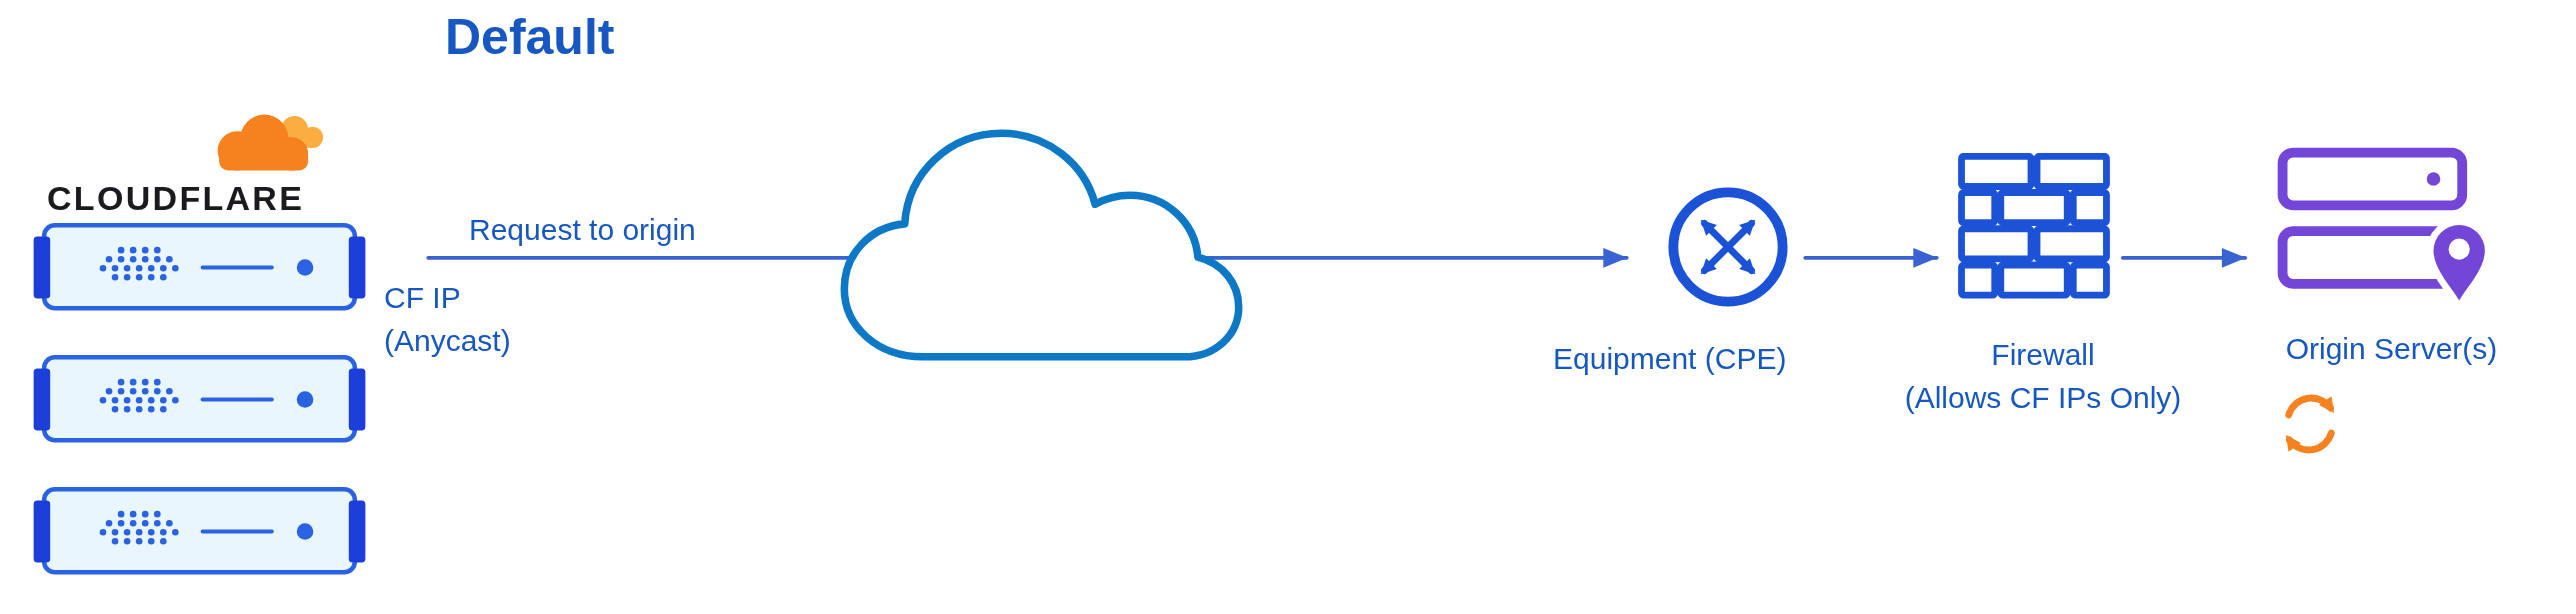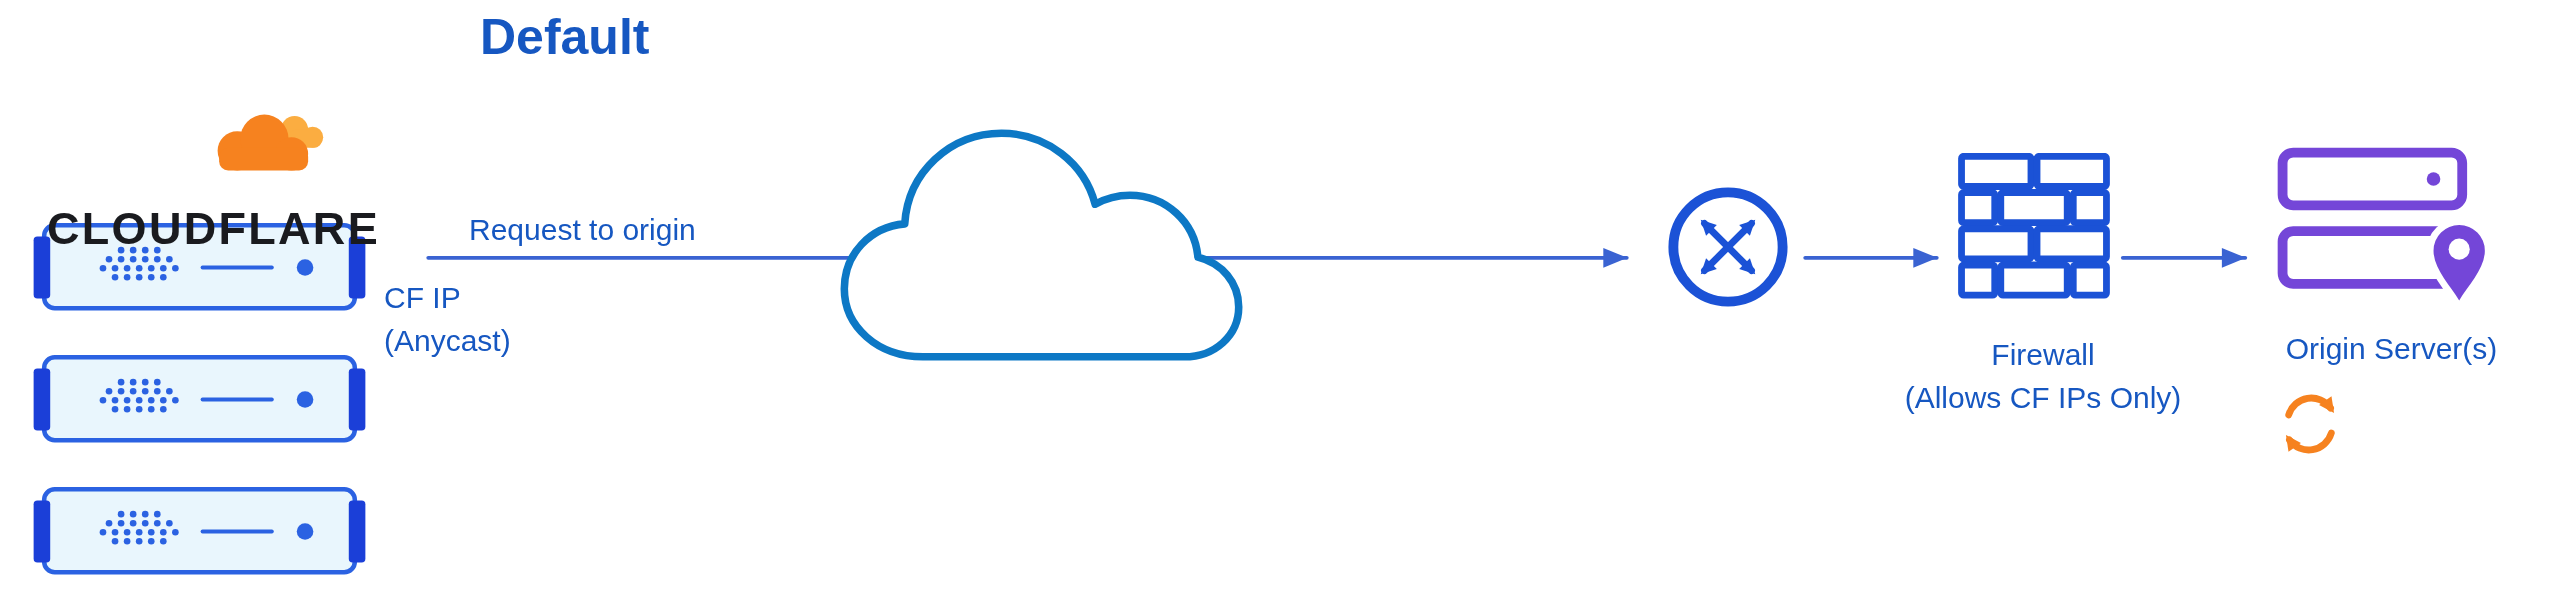--- a/index.html
+++ b/index.html
@@ -18,23 +18,23 @@
   }
   *{box-sizing:border-box;margin:0;padding:0}
   html,body{background:var(--bg);}
   body{font-family:"Liberation Sans","DejaVu Sans",sans-serif;}
   .canvas{position:relative;width:2576px;height:614px;background:var(--bg);overflow:hidden;}
 
   .abs{position:absolute;}
   .label{position:absolute;font-size:30px;line-height:1.42;color:var(--text-blue);white-space:nowrap;z-index:3;}
   .center{text-align:center;}
 
-  .title{position:absolute;left:445px;top:7.6px;font-size:50px;font-weight:600;color:var(--text-blue);z-index:3;margin-left:35px;}
-
-  .wordmark{position:absolute;left:47px;top:179px;font-size:45px;font-weight:800;letter-spacing:2.3px;color:var(--wordmark);z-index:3;margin-top:24px;}
+  .title{position:absolute;left:445px;top:7.6px;font-size:50px;font-weight:600;color:var(--text-blue);z-index:3;}
+
+  .wordmark{position:absolute;left:47px;top:179px;font-size:34px;font-weight:800;letter-spacing:2.3px;color:var(--wordmark);z-index:3;}
 
   svg{display:block;}
   .layer1{z-index:1;} .layer2{z-index:2;}
 
   .fill-orange{fill:var(--orange);}
   .fill-orange-light{fill:var(--orange-light);}
   .fill-arrow{fill:var(--arrow-blue);}
   .stroke-arrow{stroke:var(--arrow-blue);stroke-width:5;stroke-linecap:round;}
   .cloud-shape{fill:#ffffff;stroke:var(--cloud-stroke);stroke-width:5;stroke-linejoin:round;stroke-linecap:round;}
   .srv-body{fill:var(--server-fill);stroke:var(--server-blue);stroke-width:3;}
@@ -154,20 +154,21 @@
         <path d="M5,5 L25,15 L5,25 Z" class="fill-icon-blue"></path>
       </marker>
     </defs>
     <circle class="cpe-circle" cx="87" cy="87" r="72"></circle>
     <line class="cpe-arrow" x1="87" y1="87" x2="56" y2="56" marker-end="url(#ch)"></line>
     <line class="cpe-arrow" x1="87" y1="87" x2="118" y2="56" marker-end="url(#ch)"></line>
     <line class="cpe-arrow" x1="87" y1="87" x2="56" y2="118" marker-end="url(#ch)"></line>
     <line class="cpe-arrow" x1="87" y1="87" x2="118" y2="118" marker-end="url(#ch)"></line>
   </svg>
   <div class="label" style="left:1553px;top:338px">
+    <div>Equipment (CPE)</div>
   </div>
 
   <svg class="abs layer2" style="left:1957px;top:153px" width="154" height="150" viewBox="0 0 102 99">
     <g class="brick">
       <rect x="3" y="2" width="46" height="20" rx="1.5"></rect>
         <rect x="53" y="2" width="46" height="20" rx="1.5"></rect>
       <rect x="3" y="26" width="22" height="20" rx="1.5"></rect>
         <rect x="29" y="26" width="44" height="20" rx="1.5"></rect>
         <rect x="77" y="26" width="22" height="20" rx="1.5"></rect>
       <rect x="3" y="50" width="46" height="20" rx="1.5"></rect>

